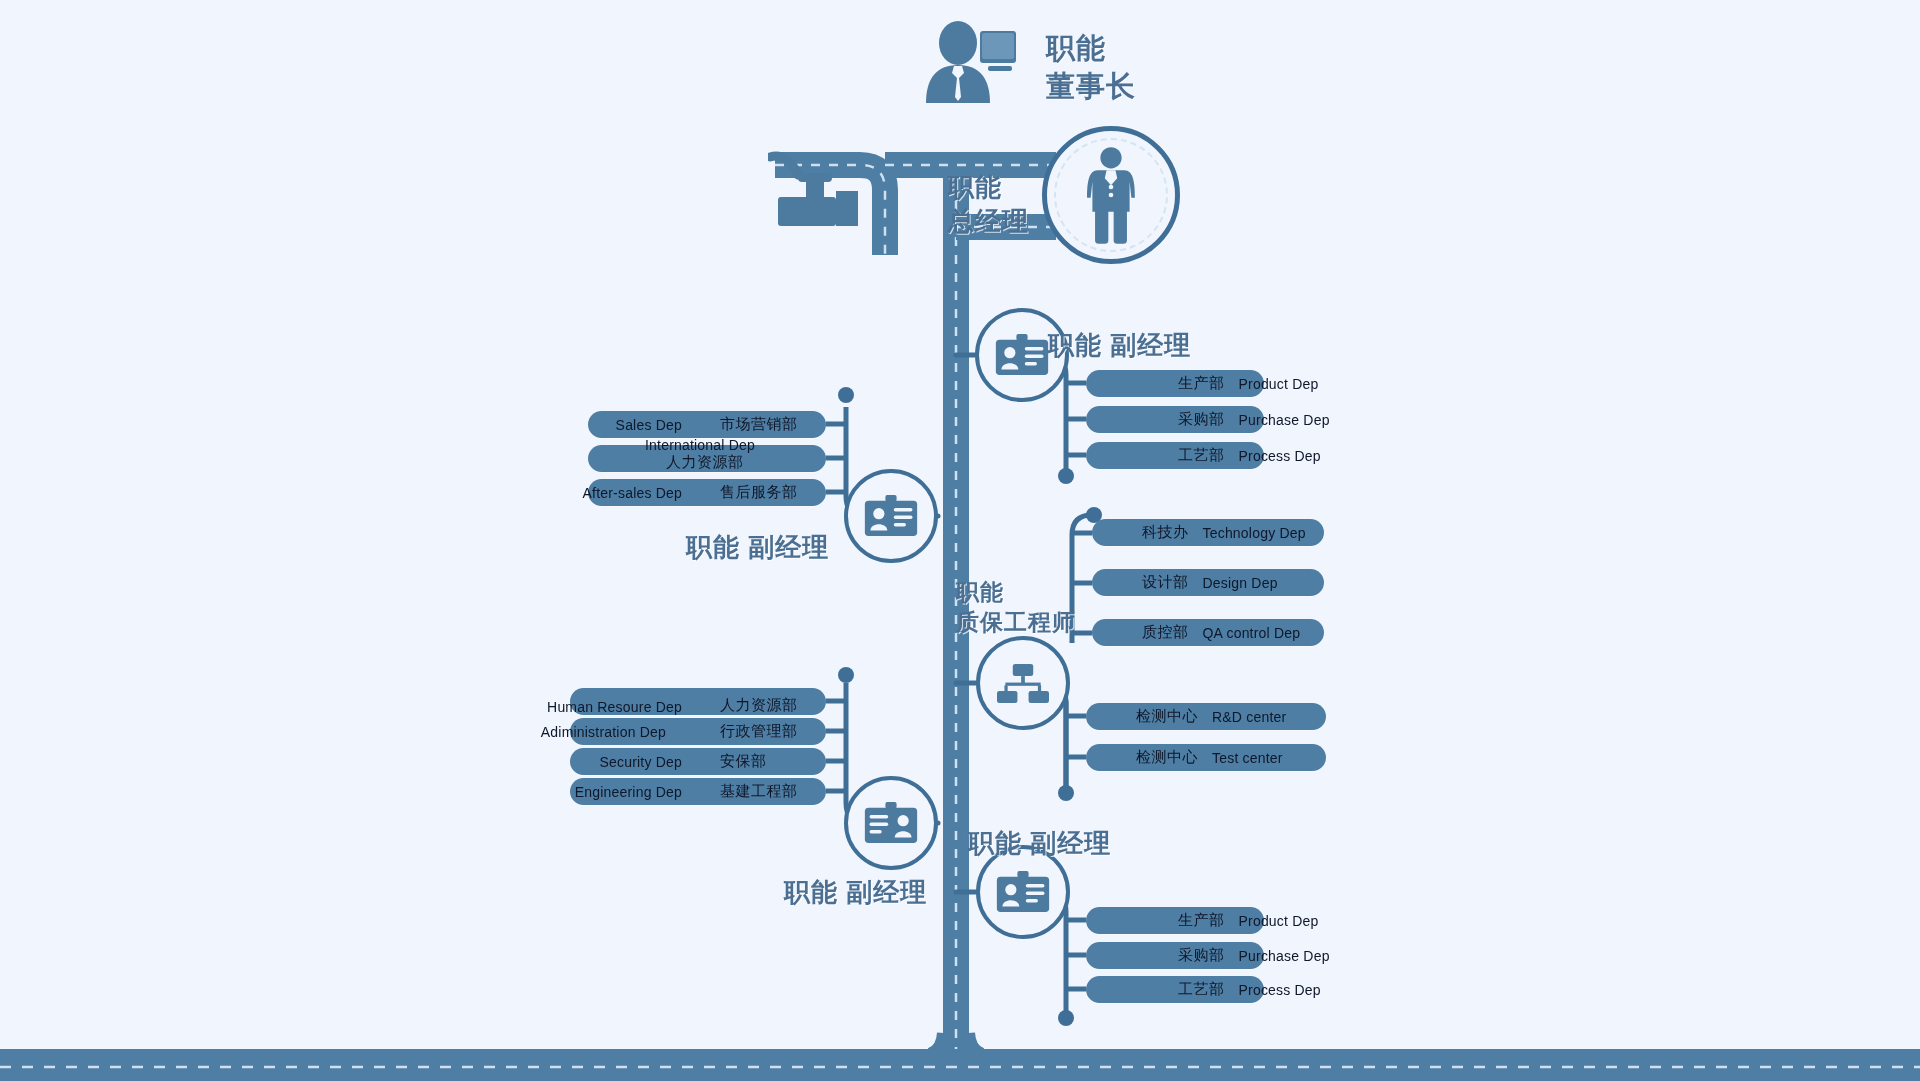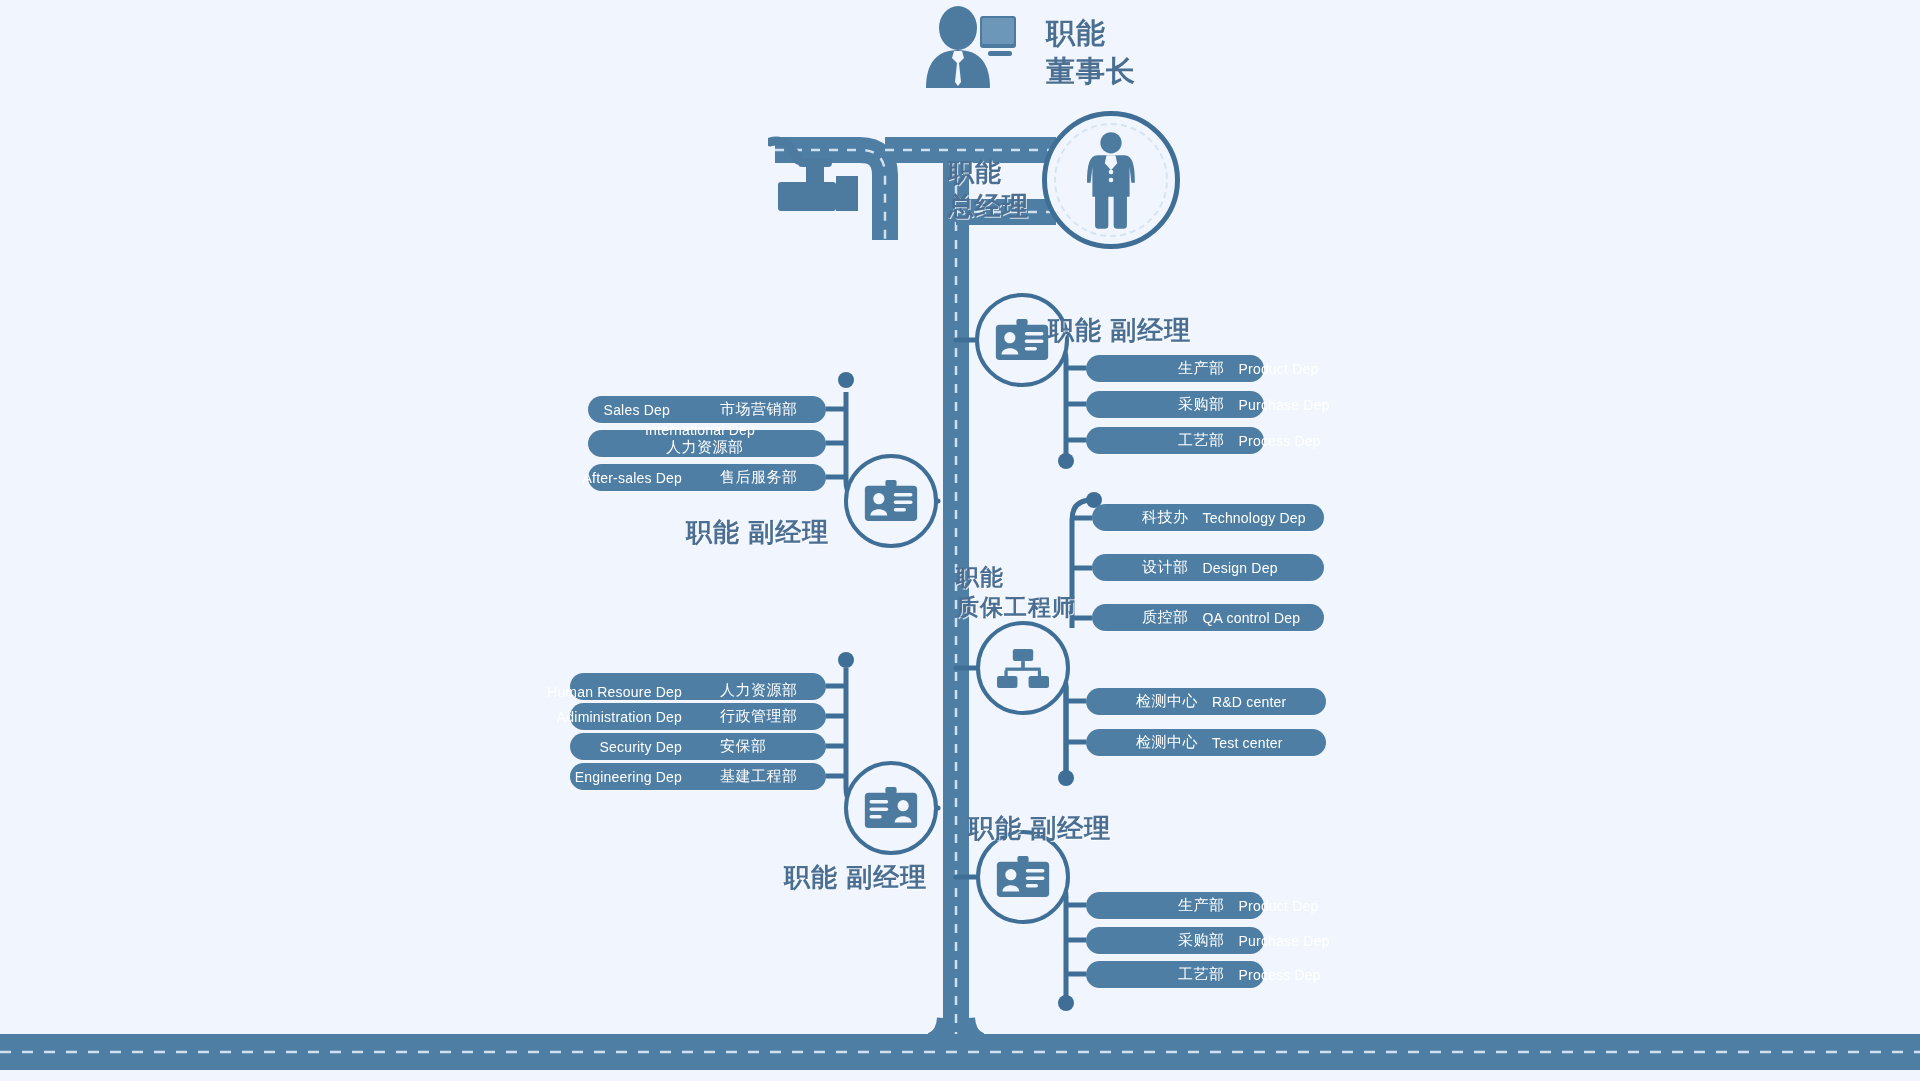--- a/index.html
+++ b/index.html
@@ -4,21 +4,21 @@
 <title>Org Chart</title>
 <style>
   html,body{margin:0;padding:0;}
   body{
     width:1920px;height:1081px;
     background:#f1f5fd;
     font-family:"Liberation Sans","DejaVu Sans",sans-serif;
     overflow:hidden;
     position:relative;
   }
-  #stage{position:absolute;left:0;top:0;width:1920px;height:811px;}
+  #stage{position:absolute;left:0;top:15px;width:1920px;height:811px;}
   #roads{position:absolute;left:0;top:0;width:1920px;height:1081px;}
 
   
   .role{
     position:absolute;
     color:#4a6f92;
     font-weight:bold;
     letter-spacing:1px;
     line-height:1.32;
     text-shadow:1px 1px 0 rgba(255,255,255,.75);
@@ -32,21 +32,21 @@
   .role.r-qa{left:956px;top:562px;font-size:23px;}
   .role.r-vm3{left:784px;top:860px;font-size:26px;}
   .role.r-vm4{left:968px;top:811px;font-size:26px;}
 
   
   .pill{
     position:absolute;
     height:27px;
     border-radius:14px;
     background:#4e7ea3;
-    color:#ffffff;
+    color:#0f172a;
     display:flex;
     align-items:center;
     box-sizing:border-box;
     white-space:nowrap;
     box-shadow:0 1px 0 rgba(255,255,255,.35);
   }
   .pill .cn{font-size:15px;font-weight:normal;letter-spacing:.5px;margin-left:24px;}
   .pill .en{font-size:14px;letter-spacing:.2px;}
   
   .pill.right{padding-left:0;justify-content:flex-start;}
@@ -281,21 +281,21 @@
   </div>
   <div class="pill right" style="left:1086px;top:391px;width:178px;">
     <span class="cn">采购部</span>
     <span class="en">Purchase Dep</span>
   </div>
   <div class="pill right" style="left:1086px;top:427px;width:178px;">
     <span class="cn">工艺部</span>
     <span class="en">Process Dep</span>
   </div>
 
-  <div class="pill left" style="left:588px;top:396px;width:238px;gap:12px;">
+  <div class="pill left" style="left:588px;top:396px;width:238px;">
     <span class="en">Sales Dep</span>
     <span class="cn">市场营销部</span>
   </div>
   <div class="pill left" style="left:588px;top:430px;width:238px;flex-direction:column;">
     <span class="en">International Dep</span>
     <span class="cn">人力资源部</span>
   </div>
   <div class="pill left" style="left:588px;top:464px;width:238px;">
     <span class="en">After-sales Dep</span>
     <span class="cn">售后服务部</span>
@@ -320,21 +320,21 @@
   </div>
   <div class="pill right wide" style="left:1086px;top:729px;width:240px;">
     <span class="cn">检测中心</span>
     <span class="en">Test center</span>
   </div>
 
   <div class="pill left" style="left:570px;top:673px;width:256px;align-items:flex-end;">
     <span class="en">Human Resoure Dep</span>
     <span class="cn">人力资源部</span>
   </div>
-  <div class="pill left" style="left:570px;top:703px;width:256px;">
+  <div class="pill left" style="left:570px;top:703px;width:256px;gap:16px;">
     <span class="en">Adiministration Dep</span>
     <span class="cn">行政管理部</span>
   </div>
   <div class="pill left" style="left:570px;top:733px;width:256px;">
     <span class="en">Security Dep</span>
     <span class="cn">安保部</span>
   </div>
   <div class="pill left" style="left:570px;top:763px;width:256px;">
     <span class="en">Engineering Dep</span>
     <span class="cn">基建工程部</span>

